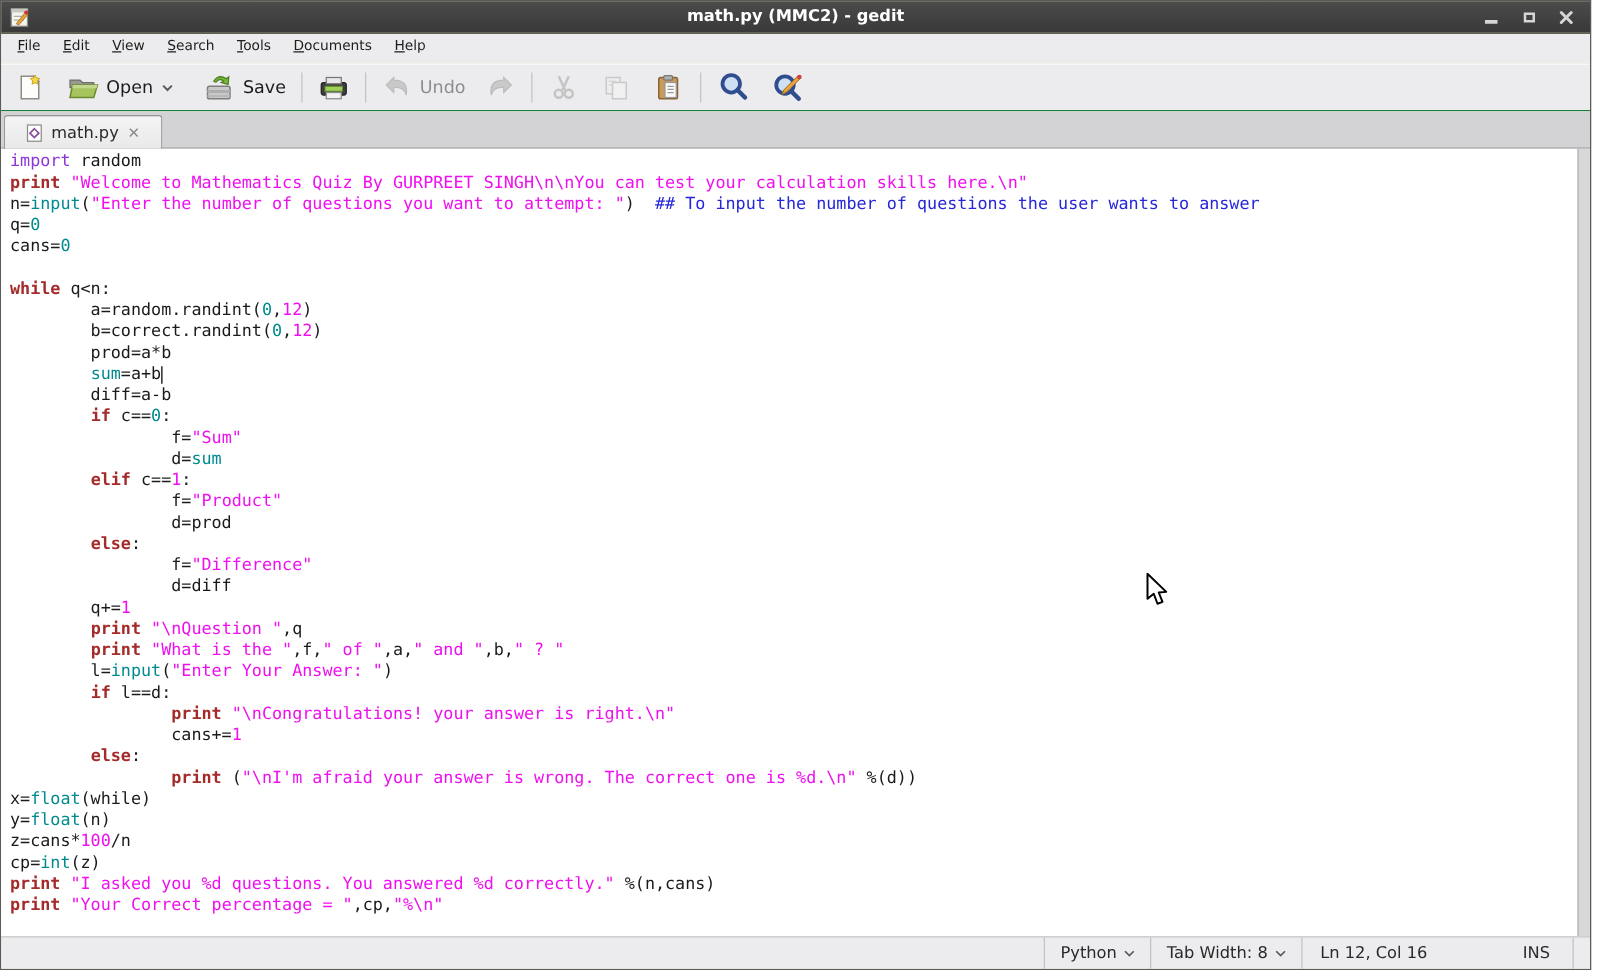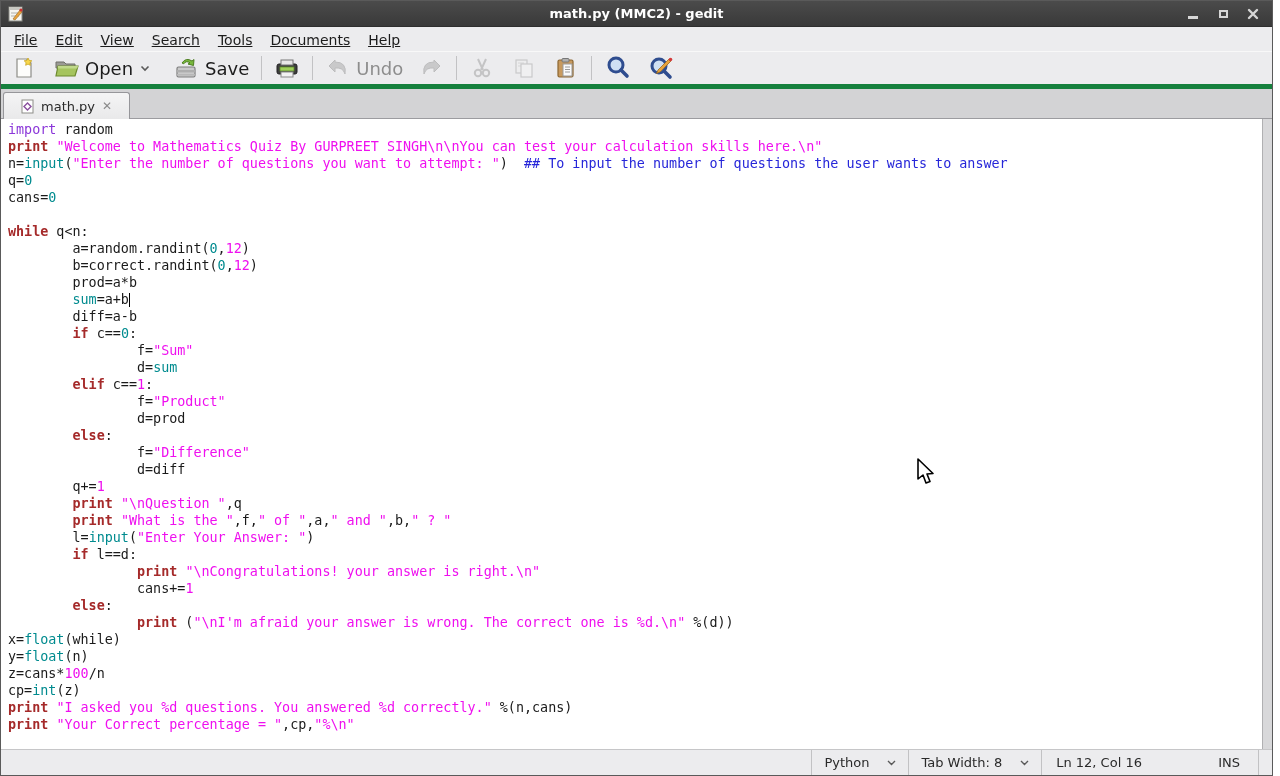--- a/index.html
+++ b/index.html
@@ -28,36 +28,35 @@
   }
   .win-controls { margin-left: auto; display: flex; align-items: center; gap: 16px; padding-right: 12px; z-index: 2; }
   .win-btn { width: 14px; height: 14px; display: flex; align-items: center; justify-content: center; }
   .wb-min { width: 10px; height: 3px; background: #d6d6d6; margin-top: 7px; }
   .wb-max { width: 9px; height: 8px; border: 2px solid #d6d6d6; }
 
   
   .menubar {
     height: 24px; flex: 0 0 24px;
     background: #ececee;
-    display: flex; align-items: flex-end;
-    font-size: 14px; color: #1c1c1c;
+    display: flex; align-items: flex-start;
+    font-size: 11px; color: #1c1c1c;
     padding-left: 4px;
-    text-decoration: underline;
   }
   .menu-item { padding: 3px 9px; cursor: default; }
   .menu-item u { text-decoration: underline; }
 
   
   .toolbar {
     height: 38px; flex: 0 0 38px;
     background: #ececee;
     border-top: 1px solid #f8f8f8;
-    border-bottom: 5px solid #15803d;
+    border-bottom: 1px solid #15803d;
     display: flex; align-items: center;
-    padding: 0 6px; font-size: 18px; color: #1c1c1c;
+    padding: 0 6px; font-size: 14px; color: #1c1c1c;
   }
   .tool-btn { display: flex; align-items: center; gap: 5px; padding: 3px 5px; border-radius: 3px; }
   .tool-btn svg { display: block; }
   .tool-sep { width: 1px; height: 24px; background: #c2c2c4; margin: 0 7px; }
   .disabled { opacity: 0.42; }
   .disabled-label { color: #8d8d8d; }
   .chev { margin-left: 2px; }
 
   
   .tabbar {
@@ -102,21 +101,21 @@
   }
 
   
   .statusbar {
     height: 26px; flex: 0 0 26px;
     background: #ececee; border-top: 1px solid #c6c6c8;
     display: flex; align-items: center;
     font-size: 13px; color: #2a2a2a;
   }
   .sb-spacer { flex: 1 1 auto; }
-  .sb-seg { display: flex; align-items: center; gap: 18px; padding: 0 12px; height: 100%; border-left: 1px solid #c2c2c4; }
+  .sb-seg { display: flex; align-items: center; gap: 6px; padding: 0 12px; height: 100%; border-left: 1px solid #c2c2c4; }
   .sb-pos { width: 150px; padding-left: 14px; }
   .sb-ins { padding-right: 18px; margin-left: 27px; }
   .sb-grip { width: 14px; height: 100%; border-left: 1px solid #c2c2c4; }
 
   
   .mouse-pointer { position: absolute; left: 915px; top: 457px; z-index: 50; }
 </style>
 </head>
 <body>
 

